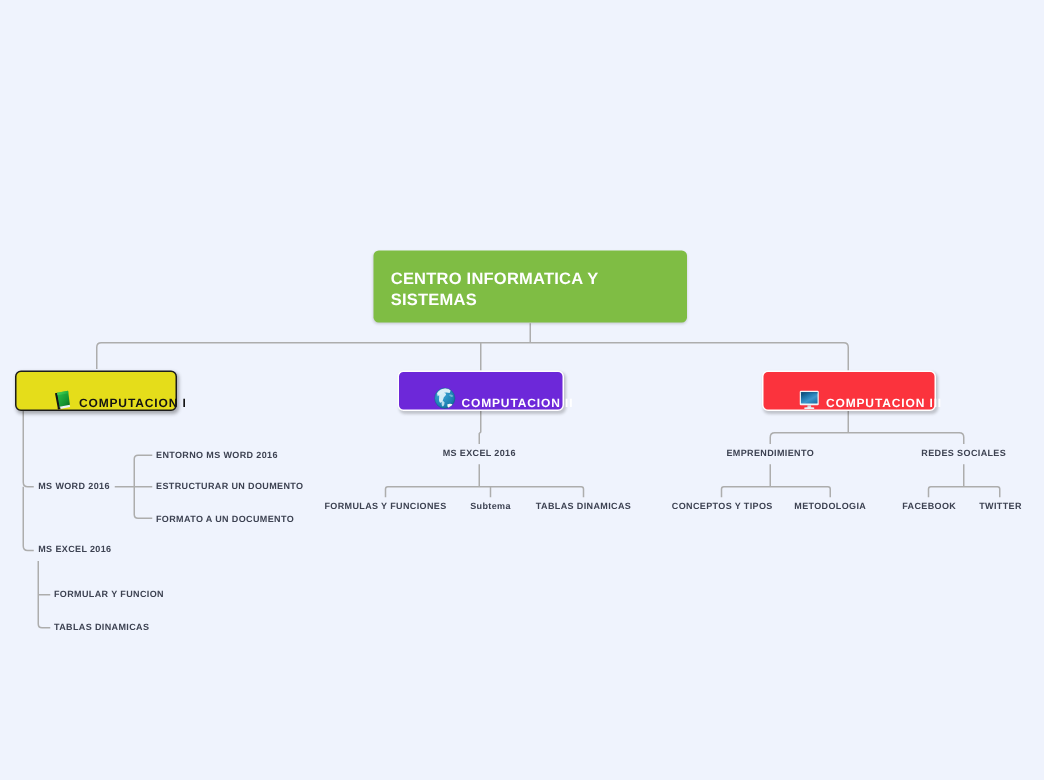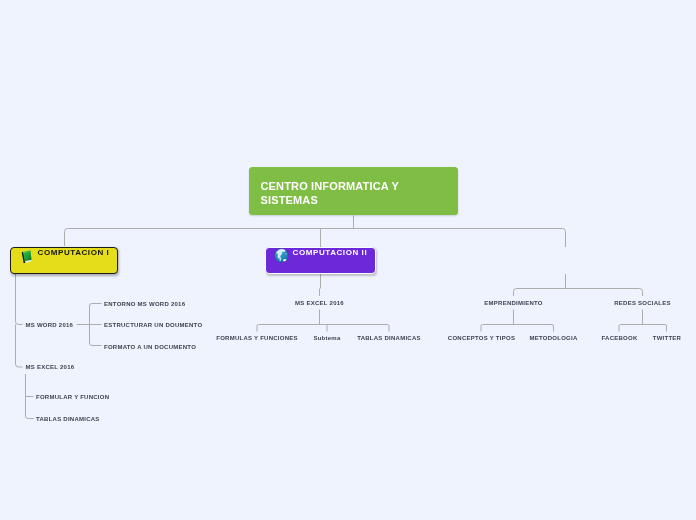--- a/index.html
+++ b/index.html
@@ -12,21 +12,21 @@
 
   .node{position:absolute;box-sizing:border-box;}
 
   
   .root{left:249px;top:132px;width:209px;height:48px;background:#7fbd44;
         border-radius:3.5px;color:#fff;font-weight:bold;font-size:11px;
         line-height:14px;letter-spacing:.15px;padding:12px 0 0 11.5px;
         box-shadow:0 1px 2px rgba(0,0,0,.16);}
 
   
-  .topnode{height:27px;border-radius:4px;display:flex;align-items:flex-start;}
+  .topnode{height:27px;border-radius:4px;display:flex;align-items:flex-end;padding-left:15px;}
   .topnode .ico{width:15px;height:15px;margin-left:7.6px;margin-right:4px;
                 display:block;flex:0 0 auto;}
   .topnode .lbl{font-weight:bold;font-size:8px;letter-spacing:.58px;
                 white-space:nowrap;}
 
   .n1{left:10px;top:212px;width:108px;background:#e5dd1a;border:1.7px solid #1c1c1c;
       box-shadow:1px 1.5px 2.5px rgba(0,0,0,.3);}
   .n1 .lbl{color:#141414;}
   .n2{left:265px;top:211.5px;width:111px;background:#6d28d9;border:1.2px solid #fff;
       box-shadow:1px 1.5px 2px rgba(0,0,0,.2);}
@@ -121,20 +121,38 @@
         <path d="M12.6 19.4 Q15.2 19.8 15.6 22.2 Q16 25 14.2 27 Q12.6 28.4 11.8 26.4
                  Q11.2 23.6 11.8 21.2 Z" fill="#d2eaf6" opacity="0.85"></path>
         <path d="M19.5 24.8 Q23.5 22.6 27.5 24.8 Q26.2 28.4 22 29.8 Q19.4 28.4 19.5 24.8 Z" fill="#f8fcfe"></path>
         <path d="M22.8 10.6 Q26 10.2 28 12.6 L26.6 14.6 Q24 13.8 22.4 12.2 Z" fill="#bfe2f1" opacity="0.5"></path>
       </g>
       <circle cx="16" cy="16" r="14.5" fill="none" stroke="#0b5580" stroke-width="1.3" opacity="0.4"></circle>
     </svg>
     <span class="lbl">COMPUTACION II</span>
   </div>
 
+  <div class="node topnode n3">
+    <svg class="ico" viewBox="0 0 32 32">
+      <defs>
+        <linearGradient id="scr" x1="0.1" y1="0" x2="0.9" y2="1">
+          <stop offset="0" stop-color="#0b4470"></stop>
+            <stop offset="0.35" stop-color="#2077ad"></stop>
+          <stop offset="0.62" stop-color="#3d95cb"></stop>
+            <stop offset="1" stop-color="#1b6fa4"></stop>
+        </linearGradient>
+      </defs>
+      <rect x="2.5" y="5.5" width="27" height="20.5" rx="1.6" fill="#f2f5f7"></rect>
+      <rect x="4.2" y="7.2" width="23.6" height="16.3" rx="0.6" fill="url(#scr)"></rect>
+      <path d="M4.2 7.2 H27.8 V9.2 Q16 7.6 4.2 9.6 Z" fill="#1d5f8d" opacity="0.55"></path>
+      <rect x="13.4" y="26" width="5.2" height="3.4" fill="#d2d9de"></rect>
+      <path d="M9 29.2 Q16 28 23 29.2 L23 31.2 H9 Z" fill="#eaeff2"></path>
+    </svg>
+    <span class="lbl">COMPUTACION III</span>
+  </div>
 
   <div class="t" style="left:25.5px;top:285.5px">MS WORD 2016</div>
   <div class="t" style="left:25.5px;top:328px">MS EXCEL 2016</div>
   <div class="t" style="left:104px;top:264.5px">ENTORNO MS WORD 2016</div>
   <div class="t" style="left:104px;top:285.5px">ESTRUCTURAR UN DOUMENTO</div>
   <div class="t" style="left:104px;top:307.5px">FORMATO A UN DOCUMENTO</div>
   <div class="t" style="left:36px;top:357.5px">FORMULAR Y FUNCION</div>
   <div class="t" style="left:36px;top:379.5px">TABLAS DINAMICAS</div>
 
   <div class="t c" style="left:319.5px;top:263.5px">MS EXCEL 2016</div>

